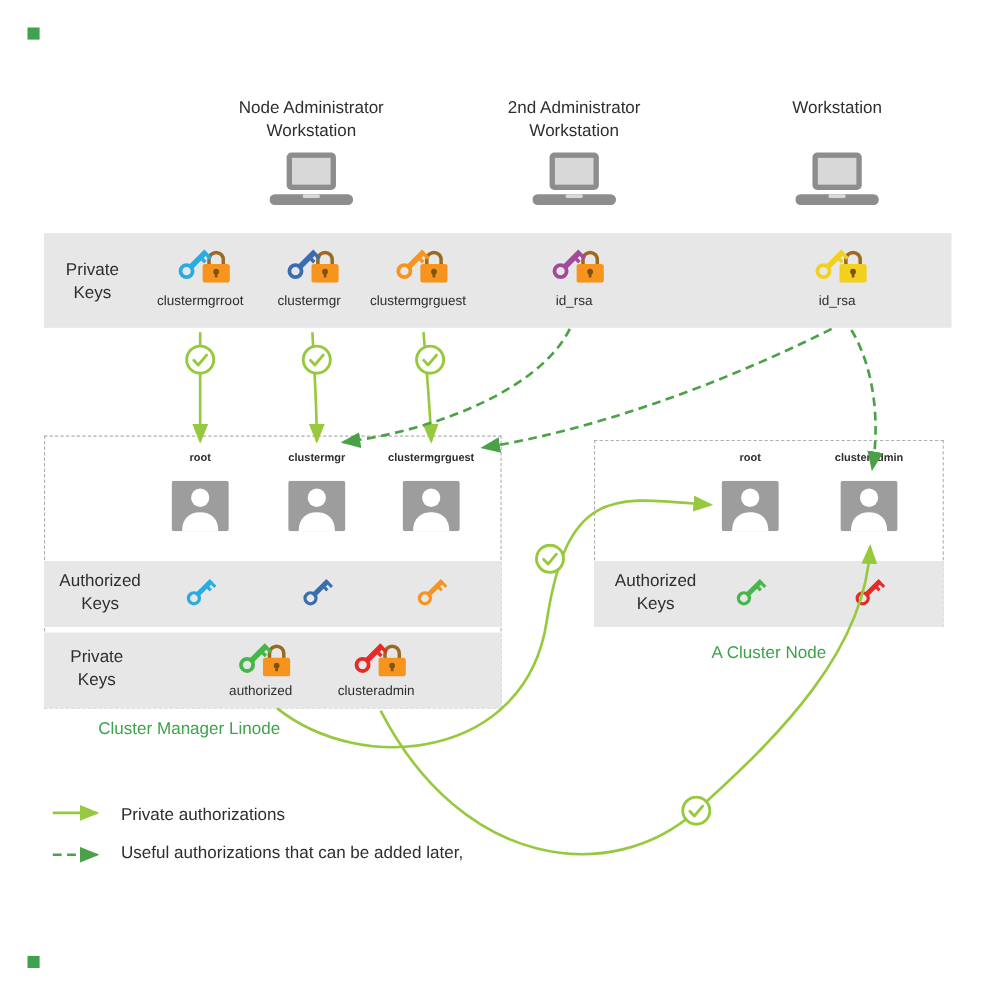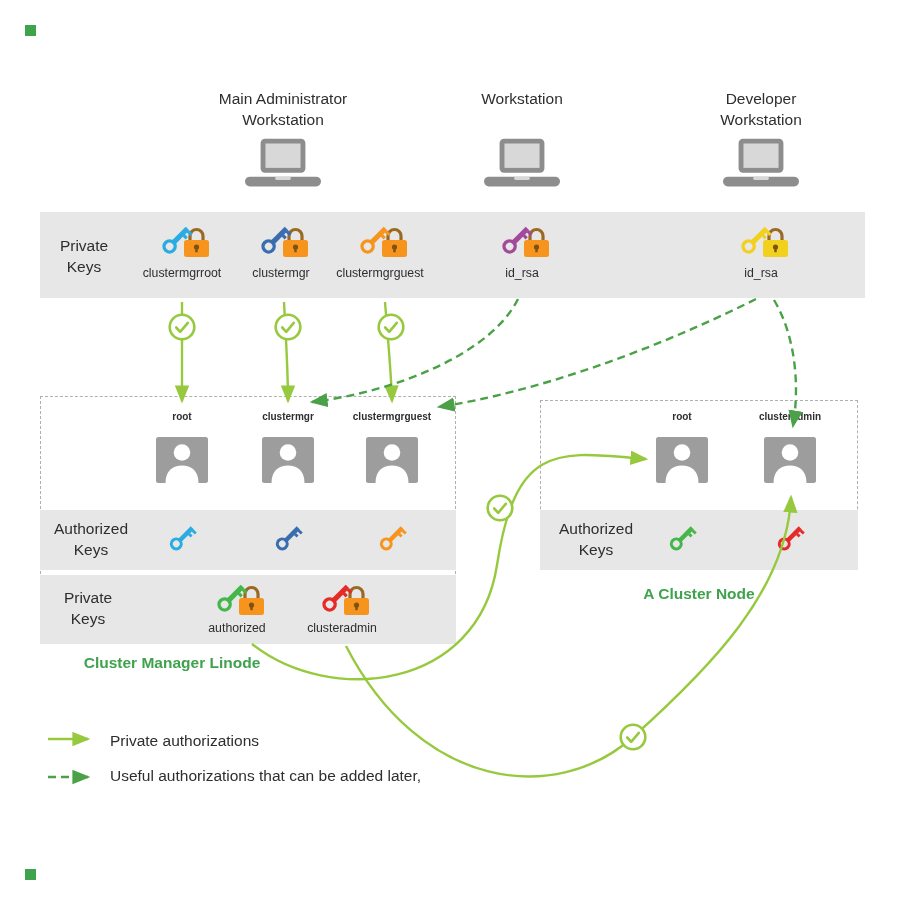--- a/index.html
+++ b/index.html
@@ -5,21 +5,21 @@
   *{margin:0;padding:0;box-sizing:border-box}
   html,body{width:900px;height:900px}
   body{position:relative;background:#fff;font-family:"Liberation Sans",sans-serif;color:#2e2e2e;overflow:hidden}
   .abs{position:absolute}
   .ctr{transform:translateX(-50%);text-align:center}
   .ws-label{font-size:15.5px;line-height:21px;width:230px}
   .band{background:#e7e7e7}
   .band-label{font-size:15.5px;line-height:21px;width:130px}
   .key-name{font-size:12.3px;font-weight:normal;width:150px}
   .user-name{font-size:10px;font-weight:bold;width:160px}
-  .box-title{font-size:15.5px;font-weight:bold;color:#3fa24c;width:260px}
+  .box-title{font-size:15.5px;font-weight:normal;color:#3fa24c;width:260px}
   .dashed-box{border:1.5px dashed #b0b0b0}
   .keylock{width:52px;height:40px}
   .keylock .lock-svg{position:absolute;left:27px;top:4px}
   .keylock .key-svg{position:absolute;left:0;top:0}
   .legend-text{font-size:15.5px;line-height:21px}
   .corner{width:11px;height:11px;background:#3fa24c}
   .sol{fill:none;stroke-width:2.4px;marker-end:url(#mkS)}
   .dsh{fill:none;stroke-width:2.4px;stroke-dasharray:8 5;marker-end:url(#mkD)}
   .checks{z-index:6}
   .arrows{z-index:5;pointer-events:none}
@@ -55,28 +55,28 @@
   <g id="checkshape" fill="none" stroke="currentColor">
     <circle cx="14" cy="14" r="12.3" fill="#fff" stroke-width="2.6"></circle>
     <path d="M8.2,14.5 l4,4.3 l7.6,-9" stroke-width="2.6" stroke-linecap="round" stroke-linejoin="round"></path>
   </g>
 </svg>
 
 <div class="abs corner" style="left:25px;top:25px"></div>
 <div class="abs corner" style="left:25px;top:869px"></div>
 
 <div class="abs ctr ws-label" style="left:283px;top:88px">
-  <div>Main Administrator</div>
+  <div>Node Administrator</div>
   <div>Workstation</div>
 </div>
 <div class="abs ctr ws-label" style="left:522px;top:88px">
+  <div>2nd Administrator</div>
   <div>Workstation</div>
 </div>
 <div class="abs ctr ws-label" style="left:761px;top:88px">
-  <div>Developer</div>
   <div>Workstation</div>
 </div>
 
 <svg class="abs" style="left:245px;top:138px" width="76" height="50" viewBox="0 0 78 50">
     <use href="#laptopshape"></use>
   </svg>
 <svg class="abs" style="left:484px;top:138px" width="76" height="50" viewBox="0 0 78 50">
     <use href="#laptopshape"></use>
   </svg>
 <svg class="abs" style="left:723px;top:138px" width="76" height="50" viewBox="0 0 78 50">

